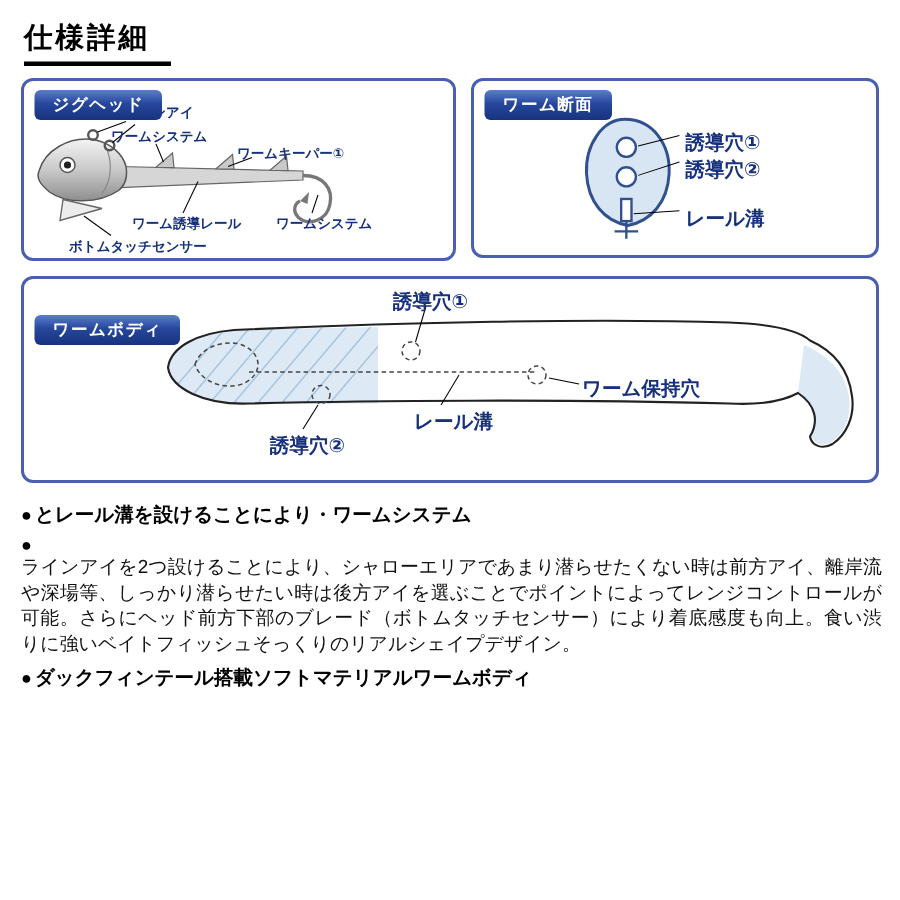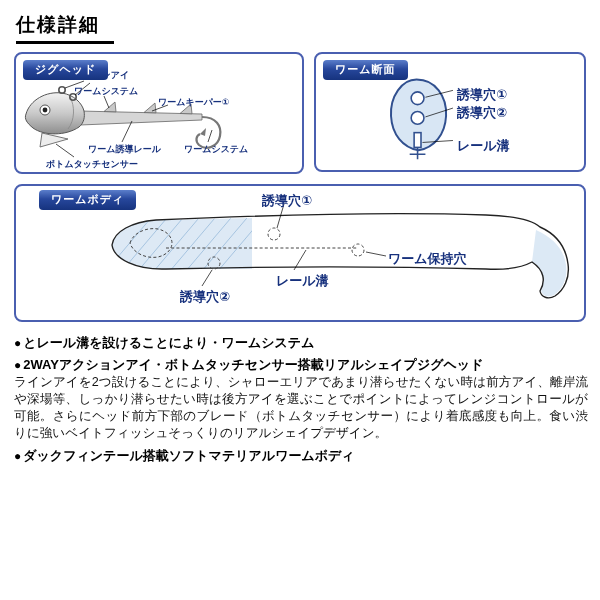--- a/index.html
+++ b/index.html
@@ -9,21 +9,21 @@
   .title { position:absolute; left:16px; top:12px; font-size:19px; font-weight:bold; color:#000;
            border-bottom:3px solid #000; padding:0 14px 3px 0; letter-spacing:2px; }
   .panel { position:absolute; border:2px solid #4a5fb0; border-radius:8px; background:#fff; }
   #panel-jighead { left:14px;  top:52px;  width:290px; height:122px; }
   #panel-cross   { left:314px; top:52px;  width:272px; height:120px; }
   #panel-worm    { left:14px;  top:184px; width:572px; height:138px; }
   .badge { position:absolute; left:7px; top:6px; z-index:3;
            background:linear-gradient(180deg,#5b7ecb 0%,#27479c 45%,#16337e 100%);
            color:#fff; font-size:11px; font-weight:bold; padding:2px 12px 3px;
            border-radius:4px; letter-spacing:1px; }
-  #panel-worm .badge { top:4px;margin-left:16px; }
+  #panel-worm .badge { top:24px; }
   .illus { position:absolute; left:0; top:0; width:100%; height:100%; }
   .callout { position:absolute; font-size:9px; font-weight:bold; color:#17317d;
              white-space:nowrap; z-index:2; }
   .callout.big { font-size:13px; }
   .features { position:absolute; left:14px; top:330px; width:574px; }
   .feature-heading { font-size:13px; font-weight:bold; color:#000; margin-top:4px;
                      display:flex; align-items:baseline; gap:2px; }
   .bullet { font-size:12px; }
   .feature-body { font-size:12.6px; line-height:1.36; color:#111; margin-bottom:3px;
                   text-align:justify; }
@@ -151,21 +151,20 @@
   <div class="features">
     <section class="feature">
       <div class="feature-heading">
         <span class="bullet">●</span>
         <span>とレール溝を設けることにより・ワームシステム</span>
       </div>
     </section>
     <section class="feature">
       <div class="feature-heading">
         <span class="bullet">●</span>
-        <span>2WAYアクションアイ・ボトムタッチセンサー搭載リアルシェイプジグヘッド</span>
       </div>
       <p class="feature-body">ラインアイを2つ設けることにより、シャローエリアであまり潜らせたくない時は前方アイ、離岸流や深場等、しっかり潜らせたい時は後方アイを選ぶことでポイントによってレンジコントロールが可能。さらにヘッド前方下部のブレード（ボトムタッチセンサー）により着底感度も向上。食い渋りに強いベイトフィッシュそっくりのリアルシェイプデザイン。</p>
     </section>
     <section class="feature">
       <div class="feature-heading">
         <span class="bullet">●</span>
         <span>ダックフィンテール搭載ソフトマテリアルワームボディ</span>
       </div>
     </section>
   </div>

